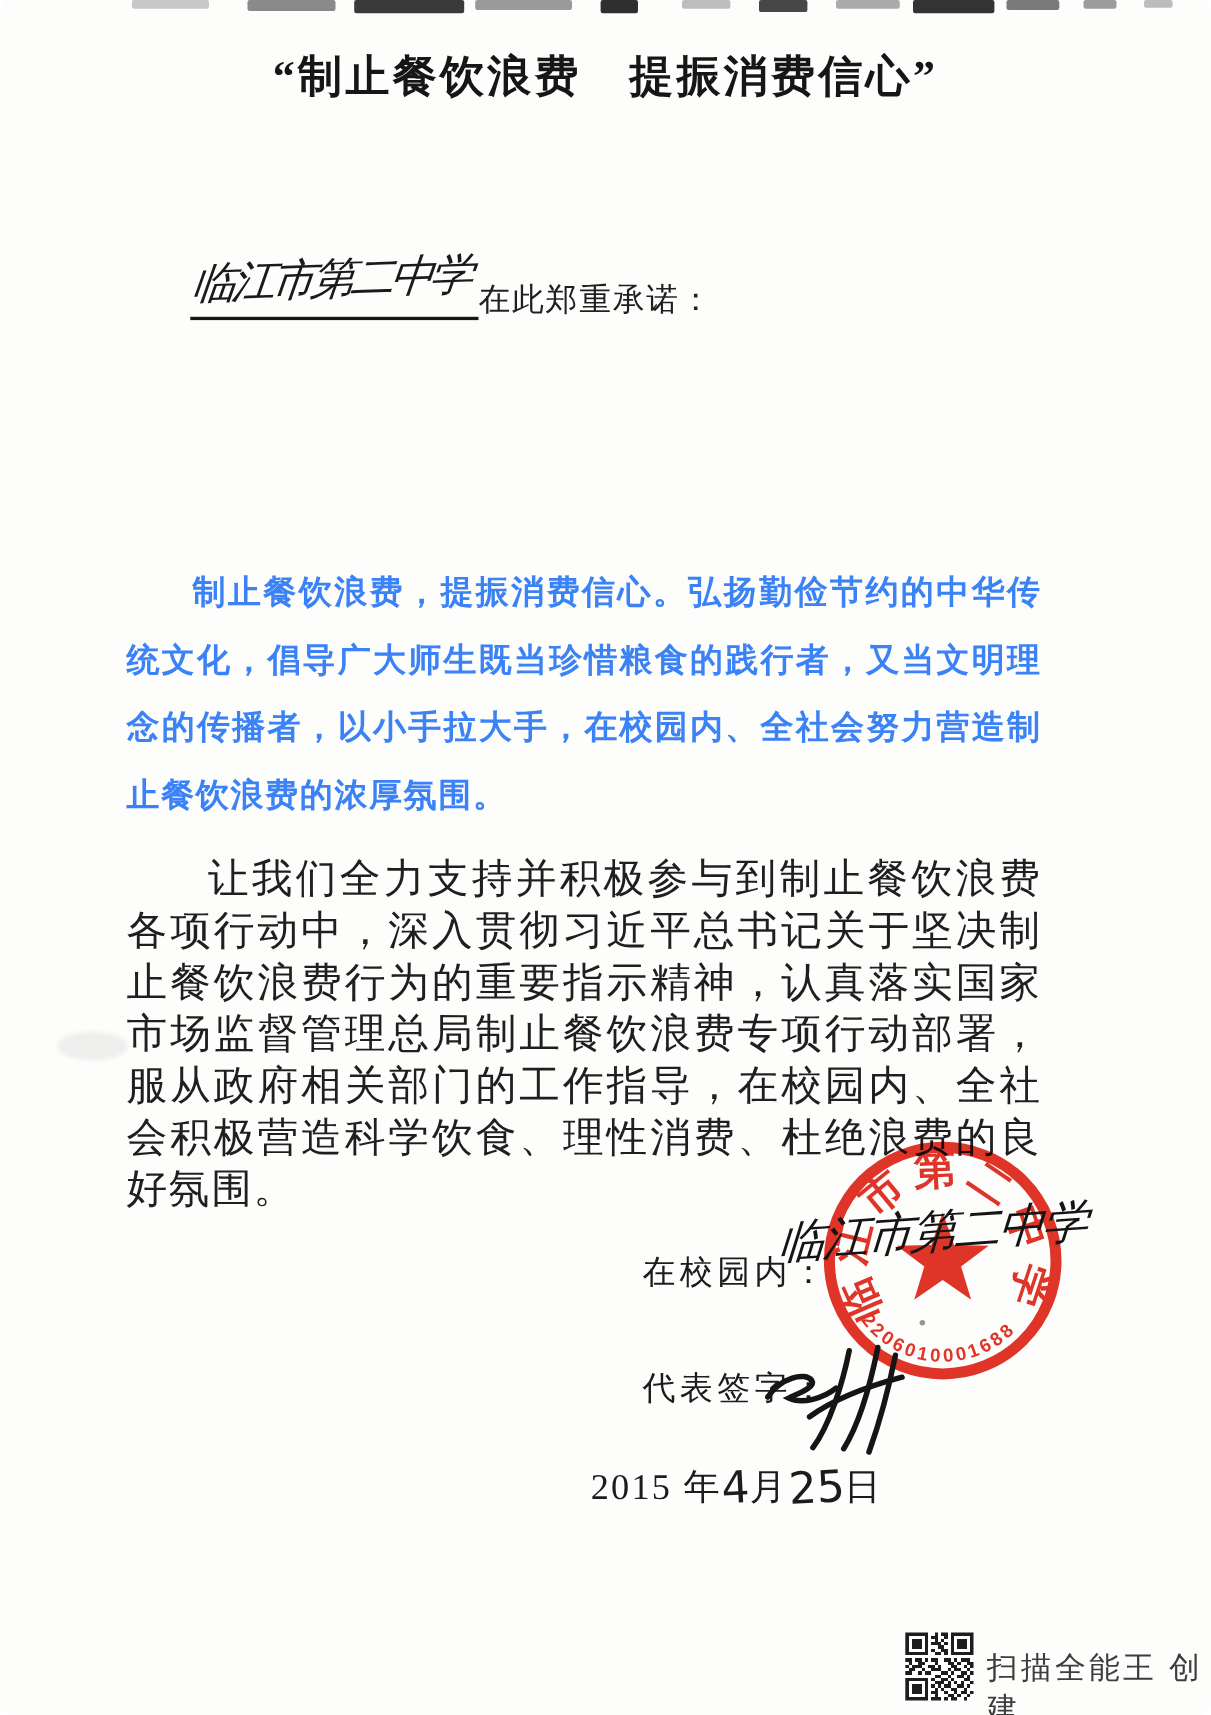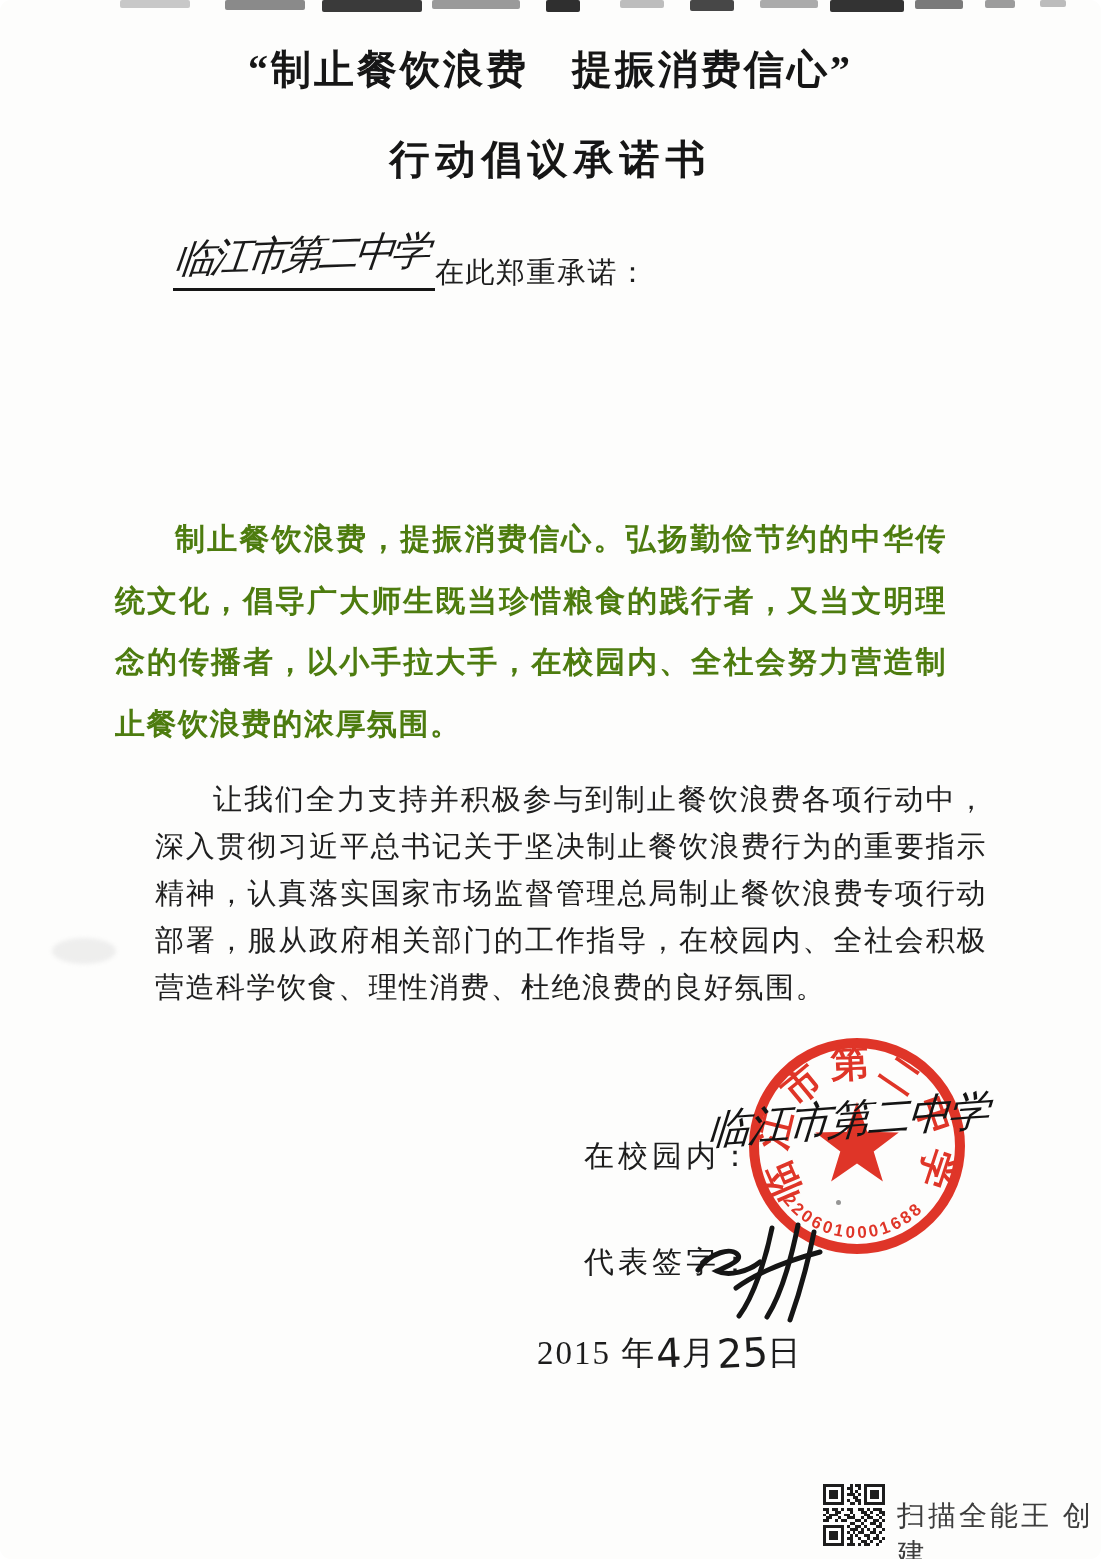--- a/index.html
+++ b/index.html
@@ -13,22 +13,22 @@
   
   .title1{position:absolute;top:42px;left:0;width:100%;text-align:center;
     font-size:40px;font-weight:bold;letter-spacing:3px;color:#161616;}
   .title2{position:absolute;top:132px;left:0;width:100%;text-align:center;
     font-size:40px;font-weight:bold;letter-spacing:6px;color:#161616;}
   
   .para{position:absolute;left:115px;width:832px;text-align:justify;
     text-align-last:left;word-break:break-all;text-indent:2em;}
   .p1{top:248px;font-size:29px;line-height:49.5px;letter-spacing:1.5px;}
   .p2{top:508px;font-size:30px;line-height:61.5px;letter-spacing:1.5px;
-    font-weight:700;font-family:Liberation Serif, serif;color:#4d7c0f;}
-  .p3{top:776px;font-size:29px;line-height:47px;letter-spacing:1.5px;margin-left:40px;}
+    font-weight:700;font-family:Liberation Serif, serif;color:#3b82f6;}
+  .p3{top:776px;font-size:37px;line-height:47px;letter-spacing:1.5px;}
   
   .blank-line{display:inline-block;width:262px;height:40px;vertical-align:-9px;
     border-bottom:3px solid #161616;position:relative;text-indent:0;}
   .hand{font-family:"DejaVu Sans",sans-serif;font-style:italic;display:inline-block;}
   .blank-line .hand{position:absolute;left:2px;top:-16px;font-size:40px;
     letter-spacing:-4px;white-space:nowrap;line-height:1.1;
     transform:rotate(-2deg) skewX(-8deg);color:#1a1a1a;}
   
   .sig-label{position:absolute;left:584px;font-size:30px;letter-spacing:4px;color:#1c1c1c;}
   .school-label{top:1136px;}
@@ -69,21 +69,20 @@
     <div style="left:620px;width:44px;height:8px;background:#bdbdbd;"></div>
     <div style="left:690px;width:44px;height:11px;background:#474747;"></div>
     <div style="left:760px;width:58px;height:8px;background:#ababab;"></div>
     <div style="left:830px;width:74px;height:12px;background:#333333;"></div>
     <div style="left:915px;width:48px;height:9px;background:#7a7a7a;"></div>
     <div style="left:985px;width:30px;height:8px;background:#9c9c9c;"></div>
     <div style="left:1040px;width:26px;height:7px;background:#bcbcbc;"></div>
   </div>
 
   <div class="title1">“制止餐饮浪费　提振消费信心”</div>
-  <div class="title2">行动倡议承诺书</div>
 
   <div class="para p1"><span class="blank-line"><span class="hand">临江市第二中学</span></span><span>在此郑重承诺：</span></div>
 
   <div class="para p2">制止餐饮浪费，提振消费信心。弘扬勤俭节约的中华传统文化，倡导广大师生既当珍惜粮食的践行者，又当文明理念的传播者，以小手拉大手，在校园内、全社会努力营造制止餐饮浪费的浓厚氛围。</div>
 
   <div class="para p3">让我们全力支持并积极参与到制止餐饮浪费各项行动中，深入贯彻习近平总书记关于坚决制止餐饮浪费行为的重要指示精神，认真落实国家市场监督管理总局制止餐饮浪费专项行动部署，服从政府相关部门的工作指导，在校园内、全社会积极营造科学饮食、理性消费、杜绝浪费的良好氛围。</div>
 
   <div class="smudge"></div>
   <div class="dot"></div>
 

